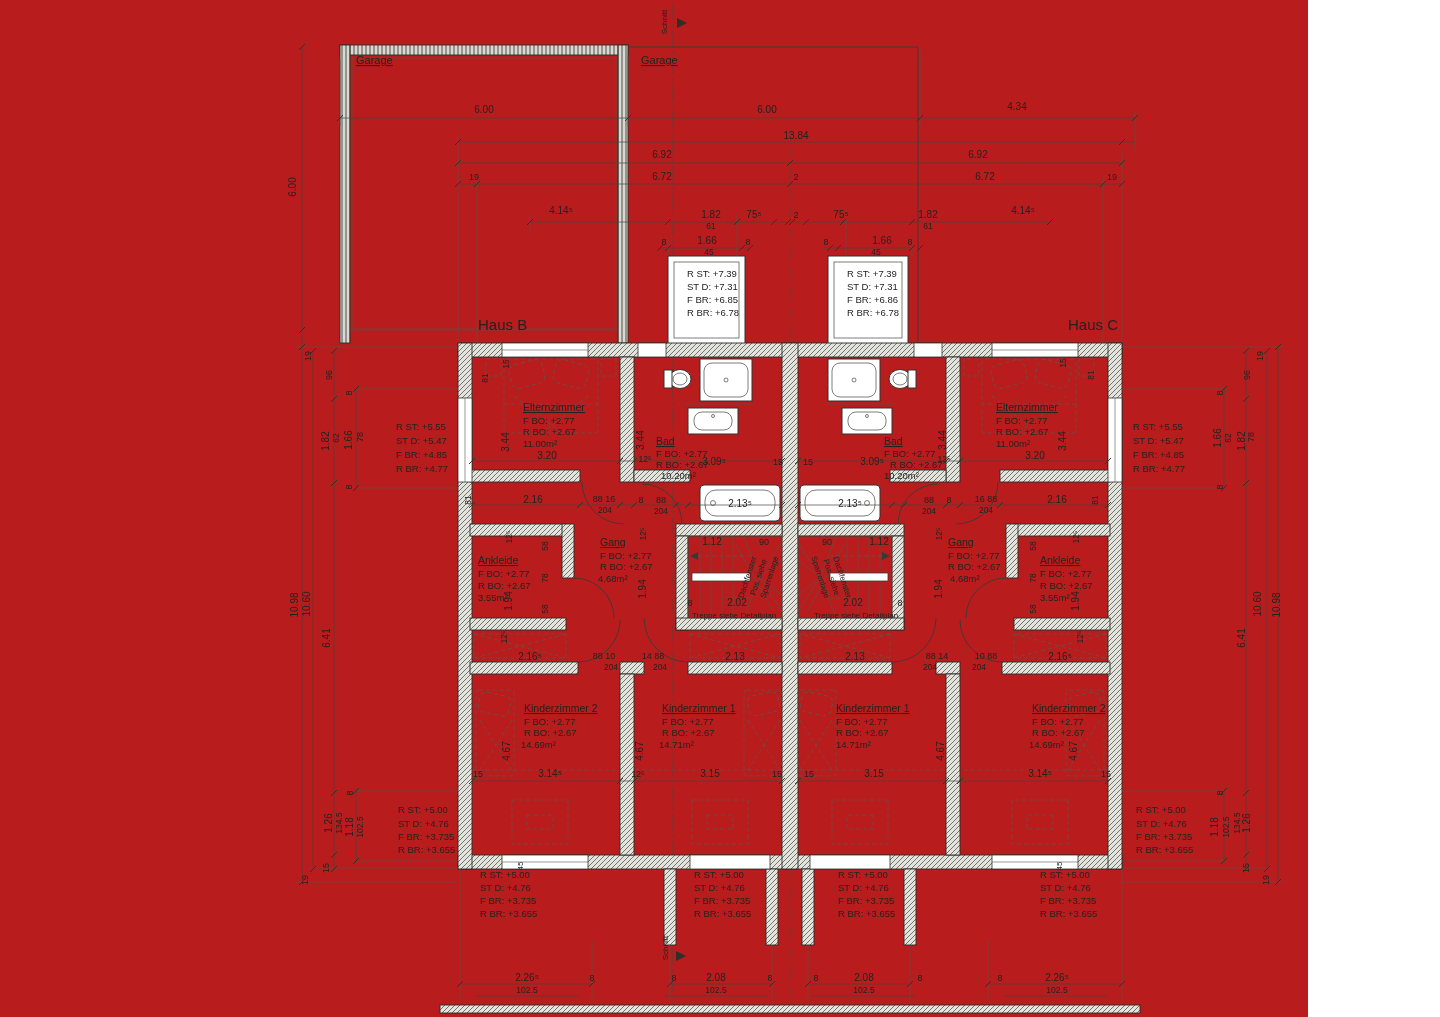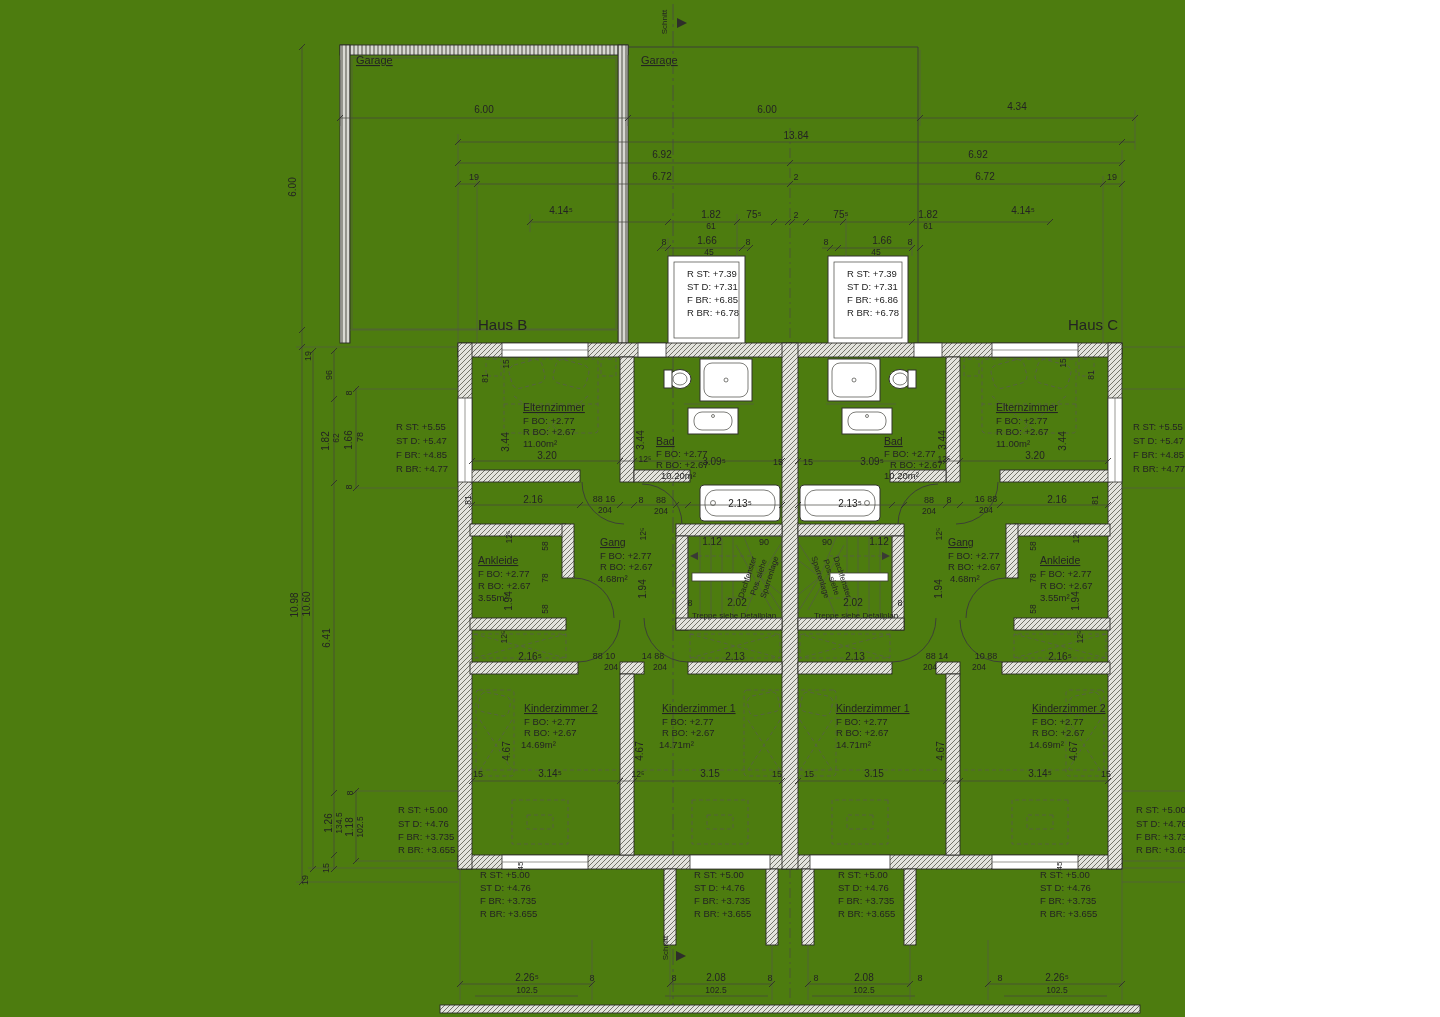--- a/index.html
+++ b/index.html
@@ -1,16 +1,16 @@
 <!DOCTYPE html>
 <html><head>
 <meta charset="utf-8">
 <style>
   html,body{margin:0;padding:0;background:#ffffff;}
-  #stage{width:1185px;height:1017px;background:#4d7c0f;position:relative;overflow:hidden;}
+  #stage{width:1308px;height:1017px;background:#b91c1c;position:relative;overflow:hidden;}
   svg{display:block;}
   svg text{font-family:"Liberation Sans","DejaVu Sans",sans-serif;fill:#232323;}
   .ln{stroke:#3a3a3a;stroke-width:0.9;fill:none;}
   .thin{stroke:#55554f;stroke-width:0.6;fill:none;}
   .dln{stroke:#45453f;stroke-width:0.7;fill:none;}
   .wall{fill:url(#pD);stroke:#2c2c28;stroke-width:0.9;}
   .gwall{fill:url(#pV);stroke:#2c2c28;stroke-width:0.9;}
   .win{fill:#ffffff;stroke:#33332f;stroke-width:0.8;}
   .dashf{stroke:#5a5a52;stroke-width:0.7;fill:none;stroke-dasharray:4 3;}
   .cl{stroke:#4a4a44;stroke-width:0.8;fill:none;stroke-dasharray:16 4 3 4;}

